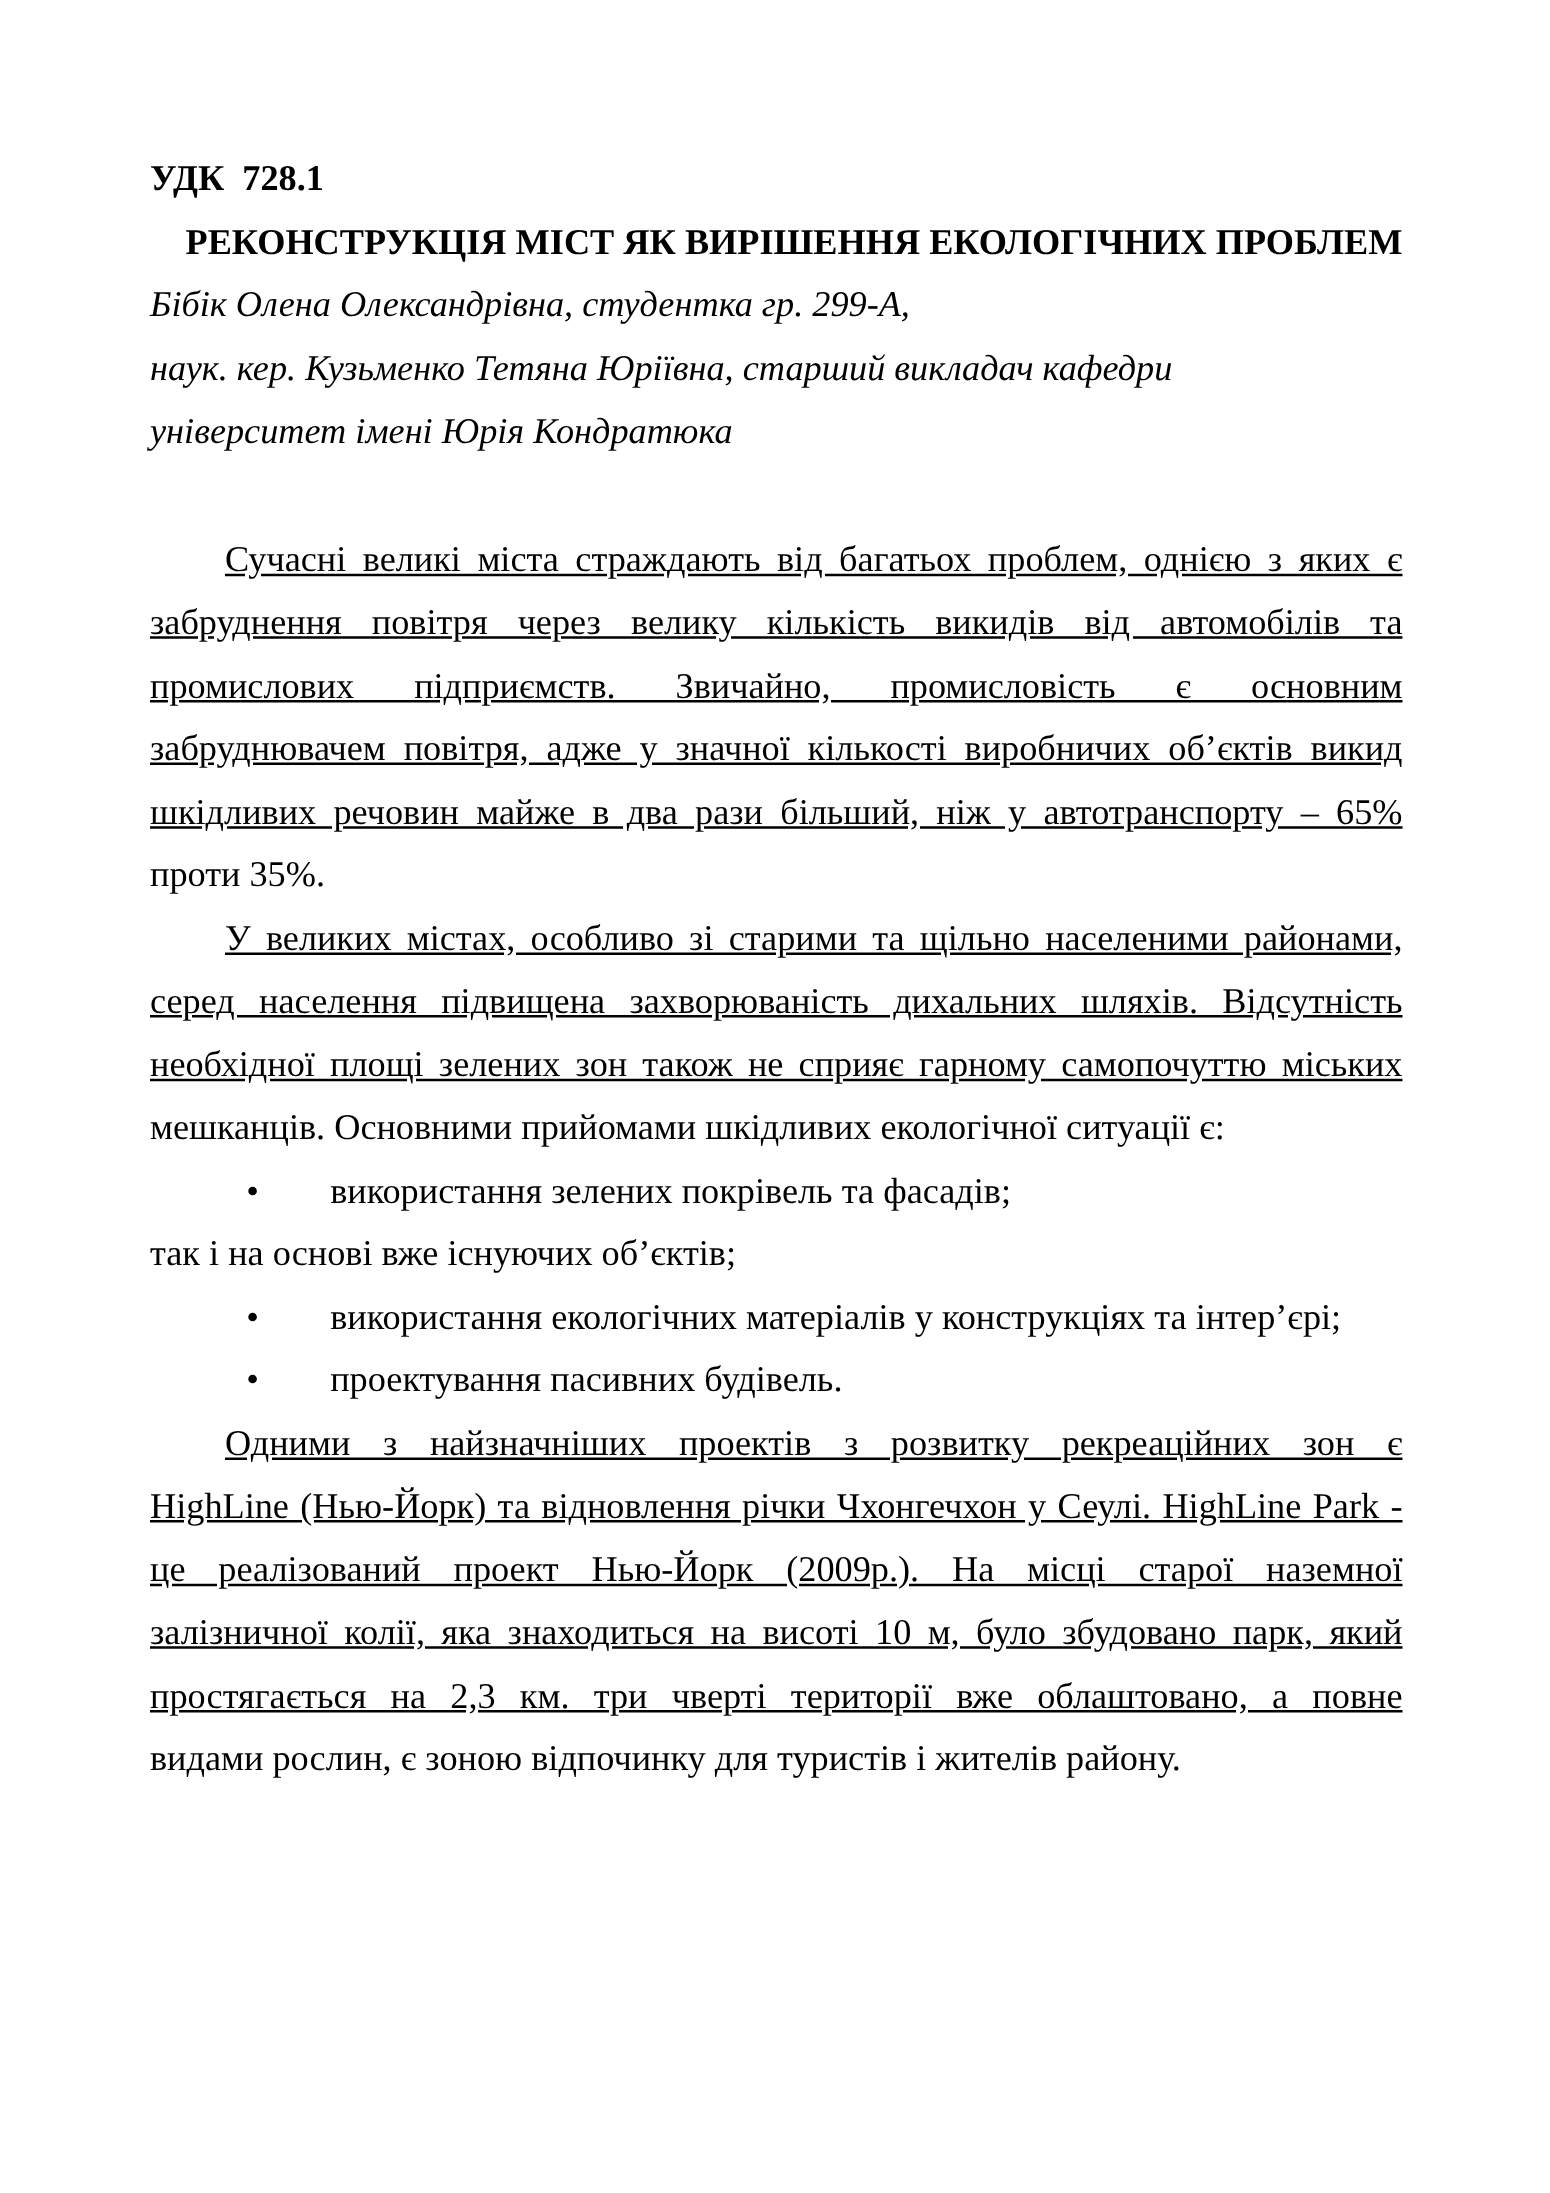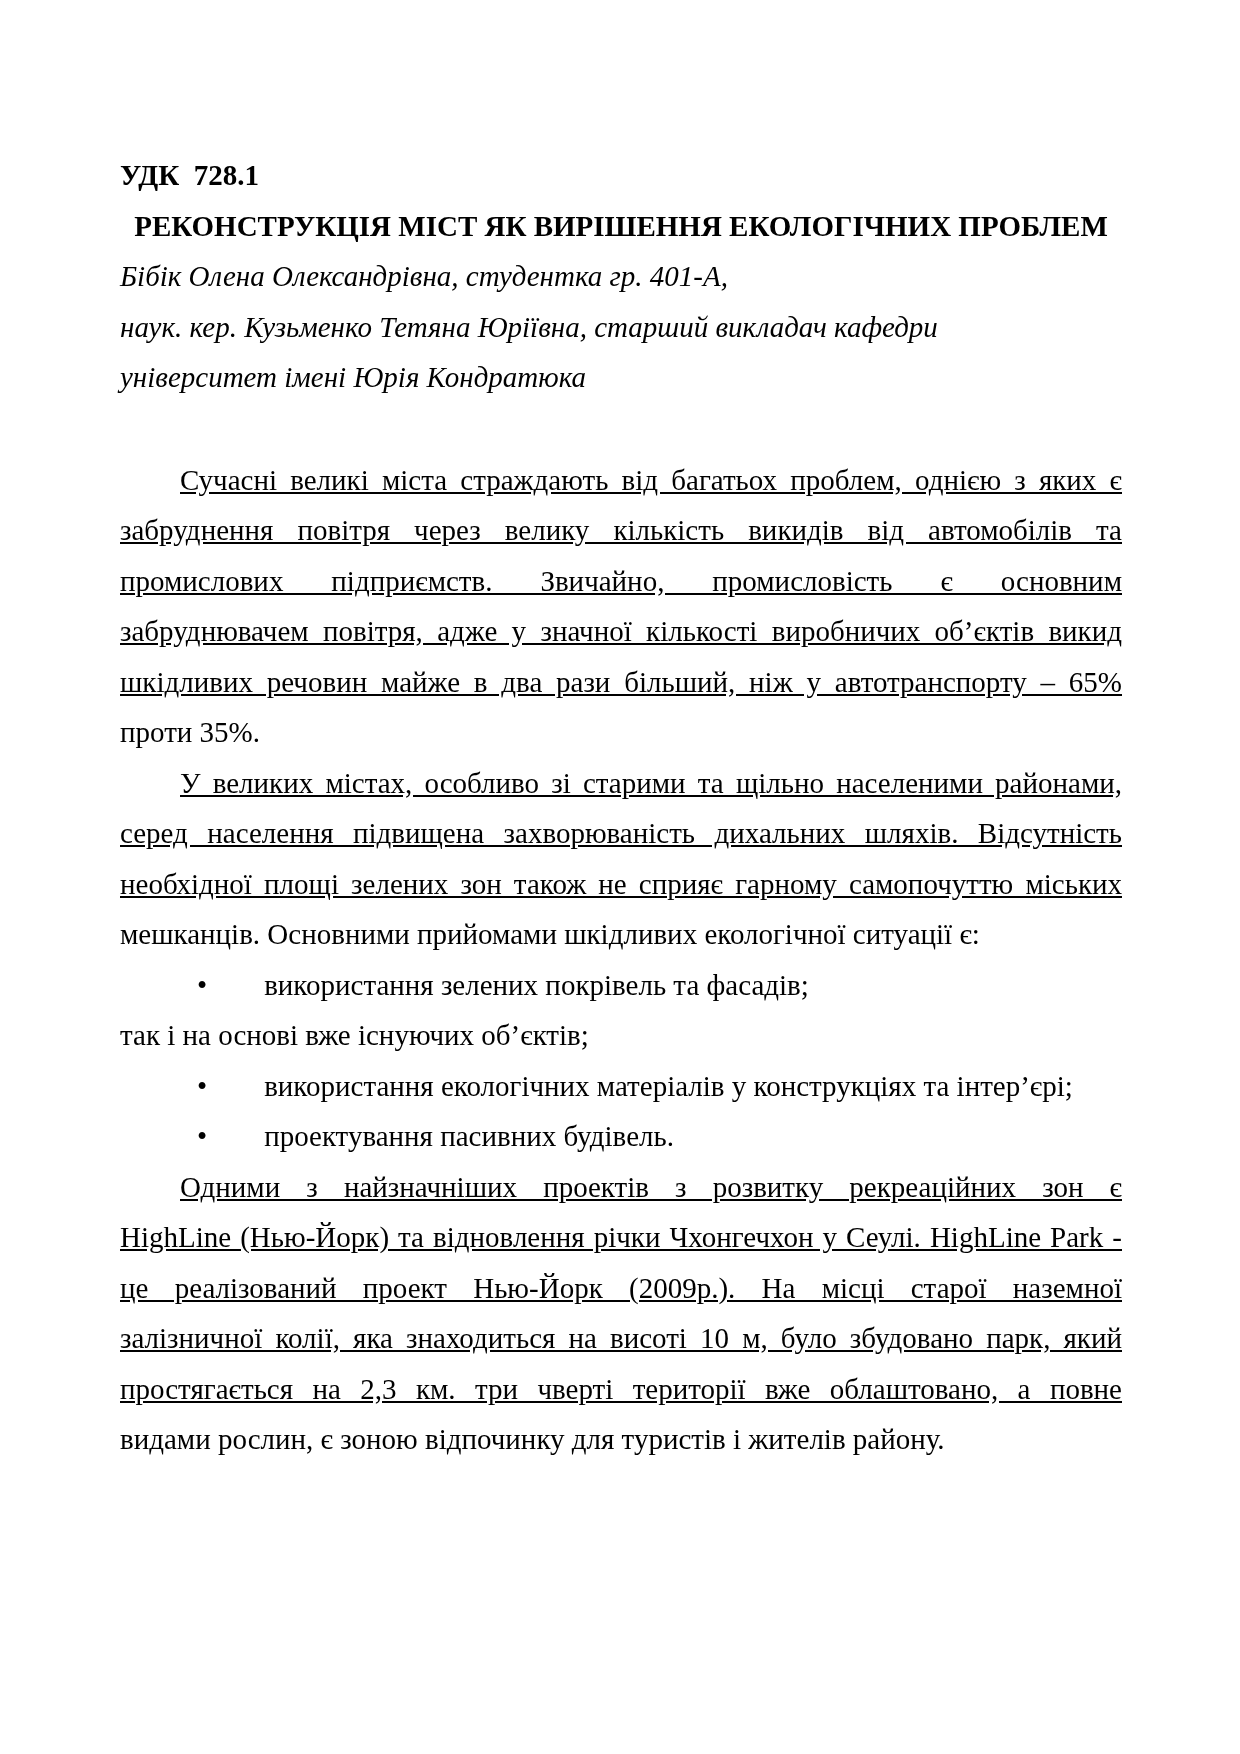--- a/index.html
+++ b/index.html
@@ -11,53 +11,52 @@
     position: relative;
     width: 1240px;
     height: 1754px;
     background: #ffffff;
     overflow: hidden;
     font-family: "Liberation Serif", "DejaVu Serif", serif;
     color: #000000;
   }
   .doc {
     padding: 118px 118px 0 120px; 
-    margin-top: 32px;
   }
   .line {
     font-size: 29px;
     line-height: 50.5px;
     color: #000000;
     white-space: normal;
   }
   .prewrap { white-space: pre-wrap; }
   .bold { font-weight: bold; }
   .i { font-style: italic; }
   .bi { font-style: italic; font-weight: normal; }
-  .center { text-align: center; }
+  .center { text-align: right; }
   .body-text { margin-top: 52px; }
   
   .jl { text-align: justify; text-align-last: justify; text-decoration: underline; }
   .ll { text-align: right; text-align-last: left; }
   .ind  { display: inline-block; width: 60px; height: 1px; }  
   .bind { display: inline-block; width: 77px; height: 1px; }  
   .bgap { display: inline-block; width: 57px; height: 1px; }  
   .bullet { font-size: 29px; }
 </style>
 </head>
 <body>
 
 <div class="page">
   <div class="doc">
 
     <div class="line bold prewrap">УДК  728.1</div>
 
     <div class="line bold center">РЕКОНСТРУКЦІЯ МІСТ ЯК ВИРІШЕННЯ ЕКОЛОГІЧНИХ ПРОБЛЕМ</div>
 
-    <div class="line"><span class="bi">Бібік Олена Олександрівна</span><span class="i">, студентка гр. 401-А,</span></div>
+    <div class="line"><span class="bi">Бібік Олена Олександрівна</span><span class="i">, студентка гр. 299-А,</span></div>
 
     <div class="line"><span class="i prewrap">наук. кер. </span><span class="bi">Кузьменко Тетяна Юріївна</span><span class="i">, старший викладач кафедри</span></div>
 
 
     <div class="line i">університет імені Юрія Кондратюка</div>
 
     <div class="body-text">
         <div class="line jl"><span class="ind"></span>Сучасні великі міста страждають від багатьох проблем, однією з яких є</div>
         <div class="line jl">забруднення повітря через велику кількість викидів від автомобілів та</div>
         <div class="line jl">промислових підприємств. Звичайно, промисловість є основним</div>

